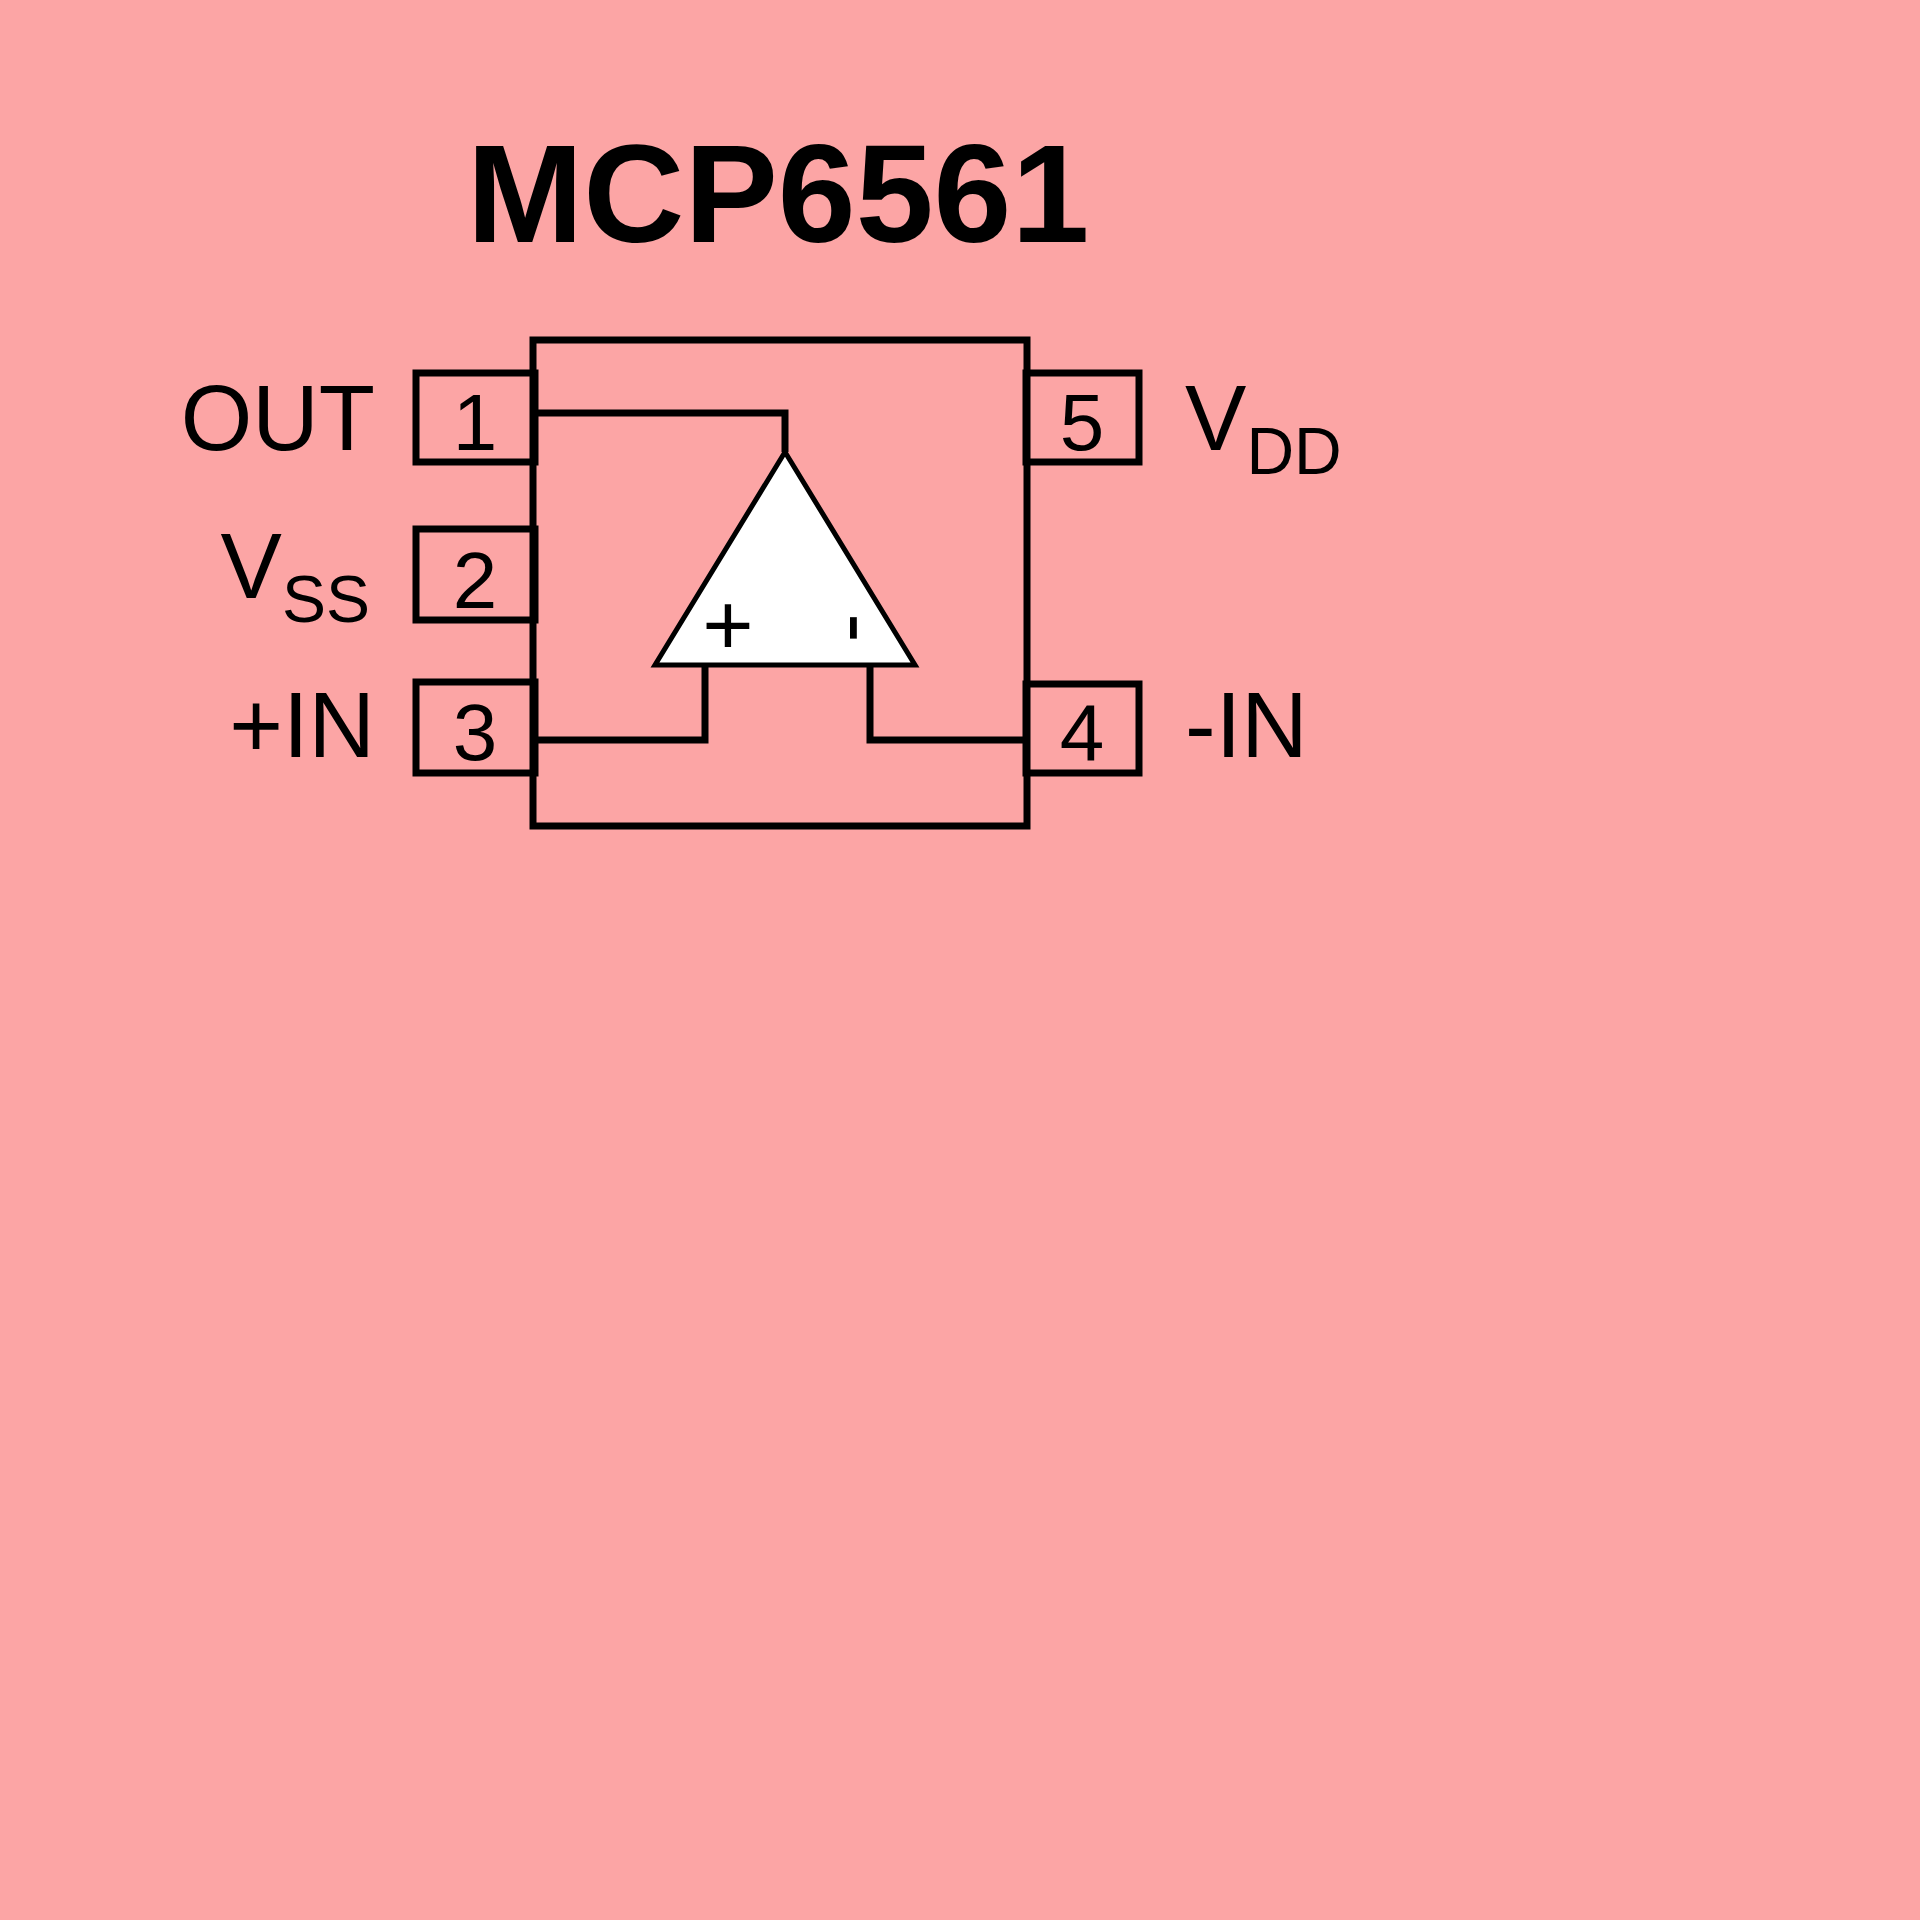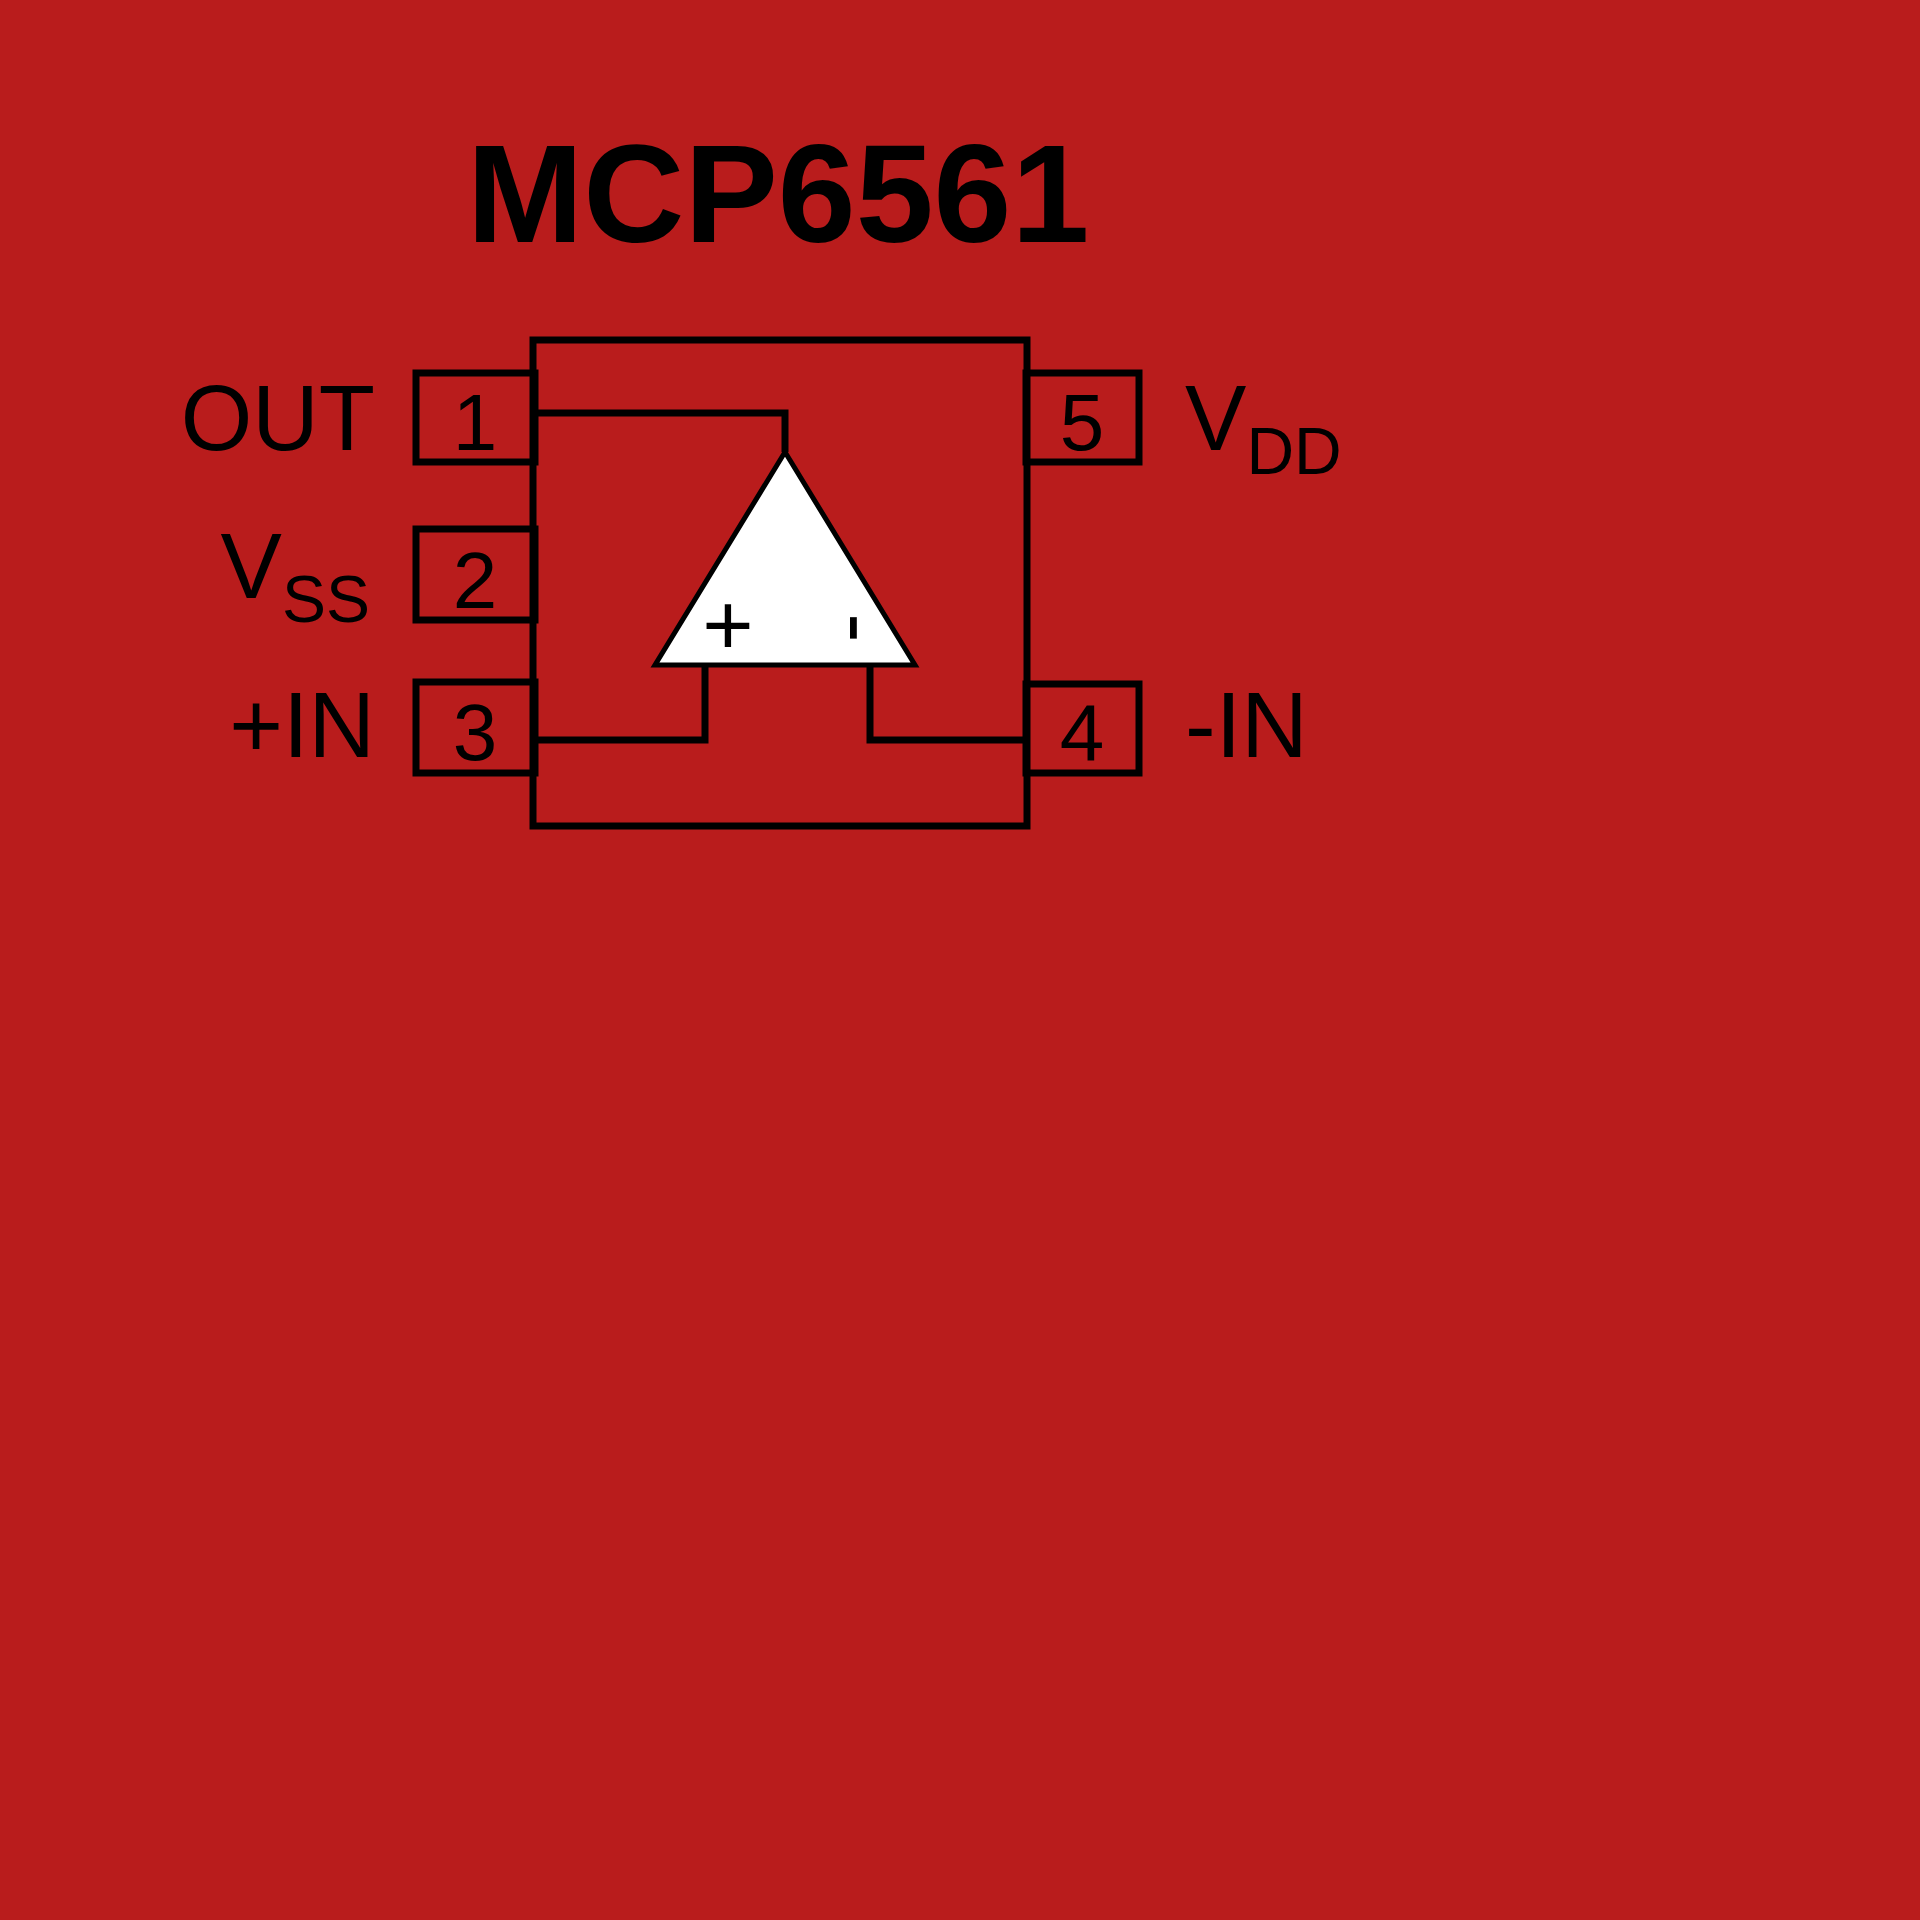--- a/index.html
+++ b/index.html
@@ -4,21 +4,21 @@
 <style>
   html, body {
     margin: 0;
     padding: 0;
     background: #ffffff;
   }
   .page {
     position: relative;
     width: 1920px;
     height: 1920px;
-    background: #b91c1c;
+    background: #fca5a5;
     overflow: hidden;
   }
   svg {
     display: block;
     width: 1920px;
     height: 1920px;
   }
   svg text {
     font-family: "Liberation Sans", "DejaVu Sans", sans-serif;
     fill: #000000;

